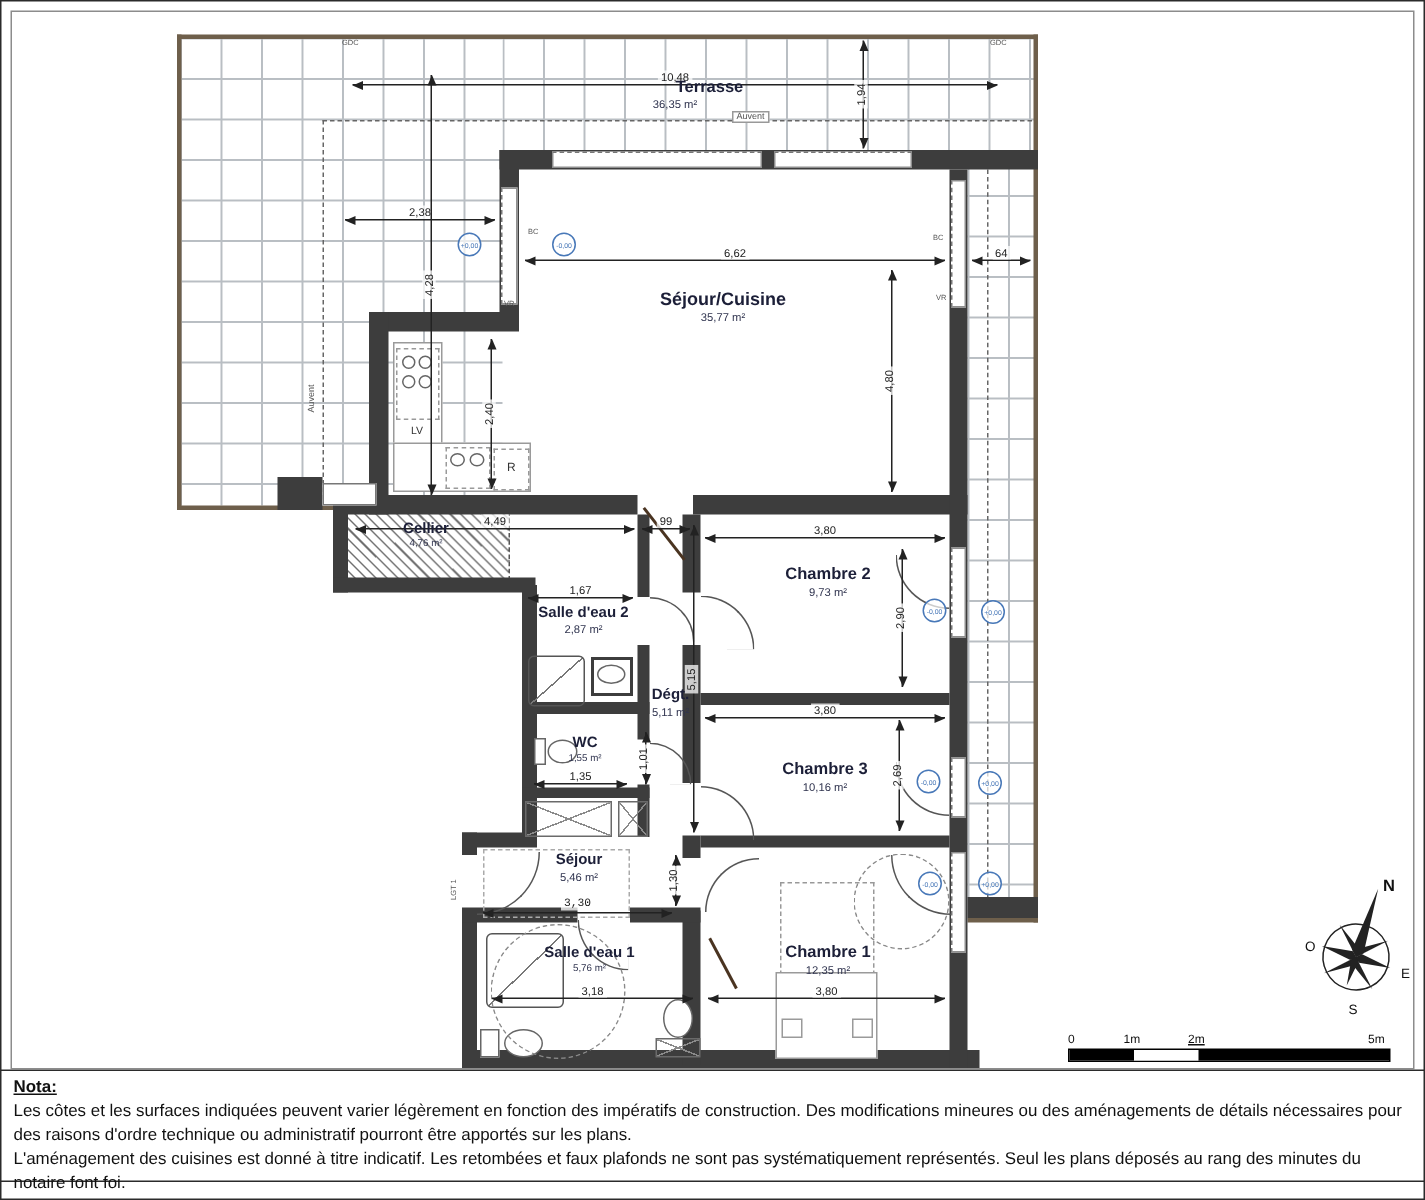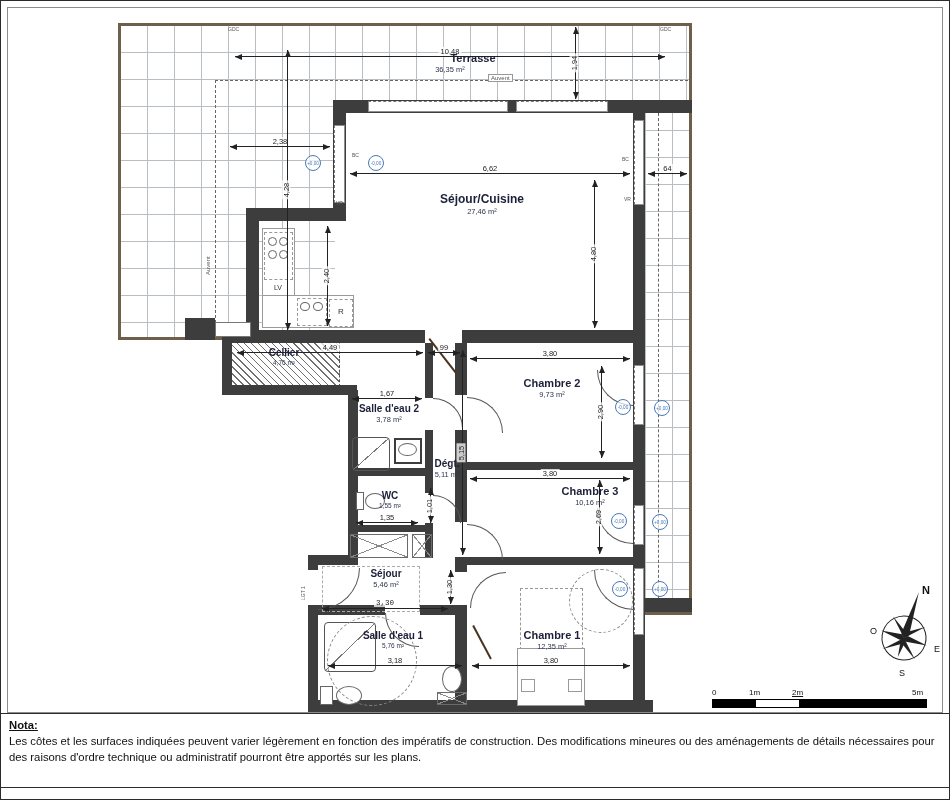--- a/index.html
+++ b/index.html
@@ -284,29 +284,29 @@
   <div class="dim-h" style="left:472px;top:665px;width:158px;">
       <span class="t">3,80</span>
     </div>
 
   <div class="room-tag" style="left:450px;top:52px;">
     <span class="nm" style="font-size:11px;margin-left:46px;">Terrasse</span>
     <span class="ar">36,35 m²</span>
   </div>
   <div class="room-tag" style="left:482px;top:192px;">
     <span class="nm" style="font-size:12px;">Séjour/Cuisine</span>
-    <span class="ar">27,46 m²</span>
+    <span class="ar">35,77 m²</span>
   </div>
   <div class="room-tag" style="left:284px;top:347px;">
     <span class="nm" style="font-size:10px;">Cellier</span>
     <span class="ar" style="font-size:6.5px;">4,76 m²</span>
   </div>
   <div class="room-tag" style="left:389px;top:403px;">
     <span class="nm" style="font-size:10px;">Salle d'eau 2</span>
-    <span class="ar">3,78 m²</span>
+    <span class="ar">2,87 m²</span>
   </div>
   <div class="room-tag" style="left:447px;top:458px;text-align:right;">
     <span class="nm" style="font-size:10px;">Dégt.</span>
     <span class="ar">5,11 m²</span>
   </div>
   <div class="room-tag" style="left:390px;top:490px;">
     <span class="nm" style="font-size:10px;">WC</span>
     <span class="ar" style="font-size:6.5px;">1,55 m²</span>
   </div>
   <div class="room-tag" style="left:386px;top:568px;">
@@ -318,21 +318,21 @@
     <span class="ar" style="font-size:6.5px;">5,76 m²</span>
   </div>
   <div class="room-tag" style="left:552px;top:629px;">
     <span class="nm" style="font-size:11px;">Chambre 1</span>
     <span class="ar">12,35 m²</span>
   </div>
   <div class="room-tag" style="left:552px;top:377px;">
     <span class="nm" style="font-size:11px;">Chambre 2</span>
     <span class="ar">9,73 m²</span>
   </div>
-  <div class="room-tag" style="left:550px;top:485px;margin-left:40px;">
+  <div class="room-tag" style="left:550px;top:507px;">
     <span class="nm" style="font-size:11px;">Chambre 3</span>
     <span class="ar">10,16 m²</span>
   </div>
 
   <div class="tinytxt" style="left:352px;top:152px;">BC</div>
   <div class="tinytxt" style="left:622px;top:156px;">BC</div>
   <div class="tinytxt" style="left:336px;top:200px;">VR</div>
   <div class="tinytxt" style="left:624px;top:196px;">VR</div>
   <div class="tinytxt vtxt" style="left:300px;top:600px;">LGT 1</div>
 
@@ -400,13 +400,14 @@
   <div class="bar">
     <div class="seg" style="left:0;width:43px;background:#000;"></div>
     <div class="seg" style="left:43px;width:43px;background:#fff;"></div>
     <div class="seg" style="left:86px;width:127px;background:#000;"></div>
   </div>
 </div>
 
 <div class="nota">
   <span class="title">Nota:</span>
   <p>Les côtes et les surfaces indiquées peuvent varier légèrement en fonction des impératifs de construction. Des modifications mineures ou des aménagements de détails nécessaires pour des raisons d'ordre technique ou administratif pourront être apportés sur les plans.</p>
+  <p>L'aménagement des cuisines est donné à titre indicatif. Les retombées et faux plafonds ne sont pas systématiquement représentés. Seul les plans déposés au rang des minutes du notaire font foi.</p>
 </div>
 
 </body></html>

